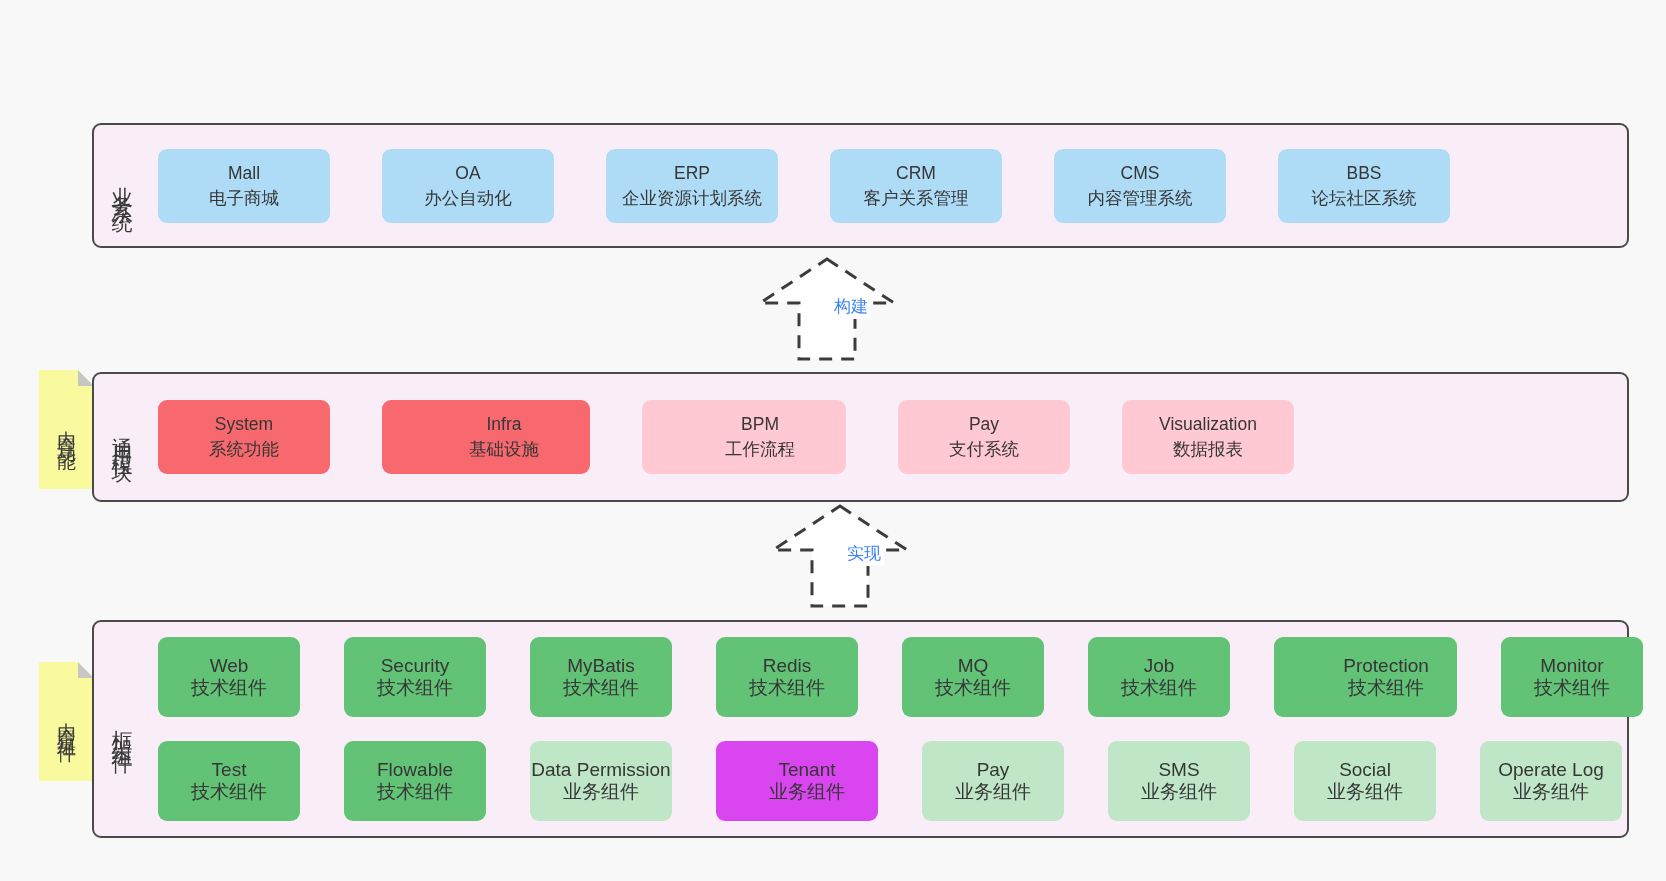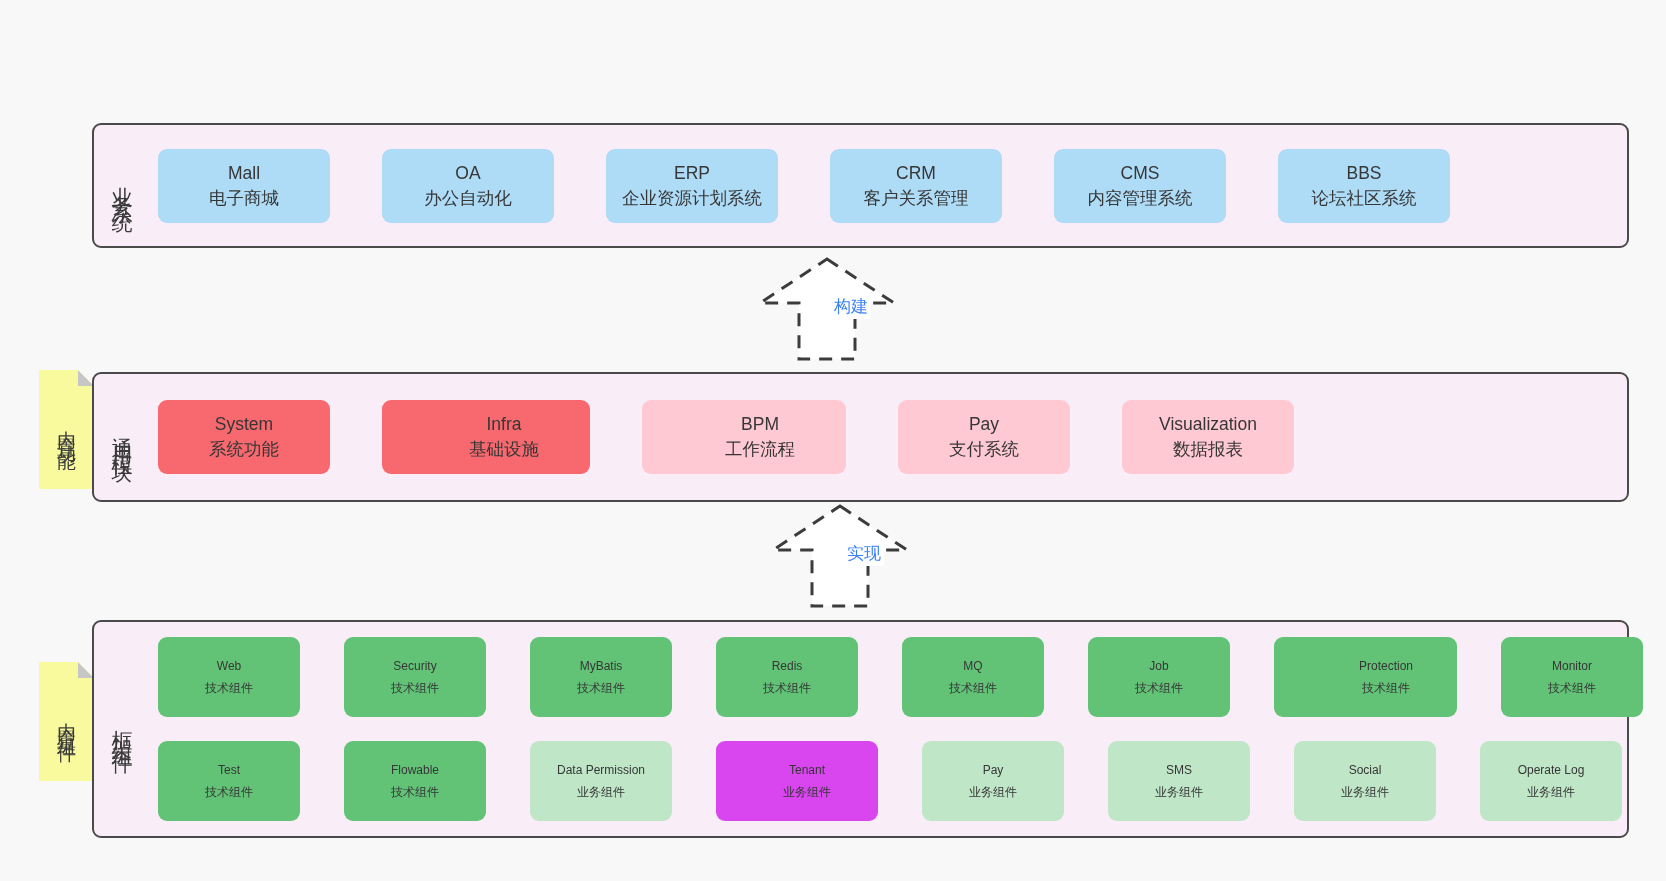--- a/index.html
+++ b/index.html
@@ -23,21 +23,21 @@
   }
   .boxes{display:flex;align-items:center;gap:52px;margin-left:8px;}
   .box{
     border-radius:9px;display:flex;flex-direction:column;justify-content:center;
     align-items:center;text-align:center;font-size:17.5px;line-height:25px;
     color:#363636;flex:0 0 auto;
   }
   .boxes-wide .box{width:172px;height:74px;}
   .rows{display:flex;flex-direction:column;justify-content:center;gap:24px;}
   .boxes-narrow{gap:44px;margin-left:8px;}
-  .boxes-narrow .box{width:142px;height:80px;font-size:12px;line-height:22px;}
+  .boxes-narrow .box{width:142px;height:80px;font-size:19px;line-height:22px;}
   .sticky{
     position:absolute;left:39px;width:55px;height:119px;z-index:1;
     display:flex;align-items:center;justify-content:center;
     clip-path:polygon(0 0, calc(100% - 16px) 0, 100% 16px, 100% 100%, 0 100%);
     box-shadow:1px 1px 2px rgba(0,0,0,0.12);
   }
   .sticky .fold{position:absolute;top:0;right:0;}
   .sticky-text{font-size:19px;}
   .arrow{position:absolute;width:140px;height:106px;z-index:1;}
   .arrow svg{position:absolute;left:0;top:0;}

